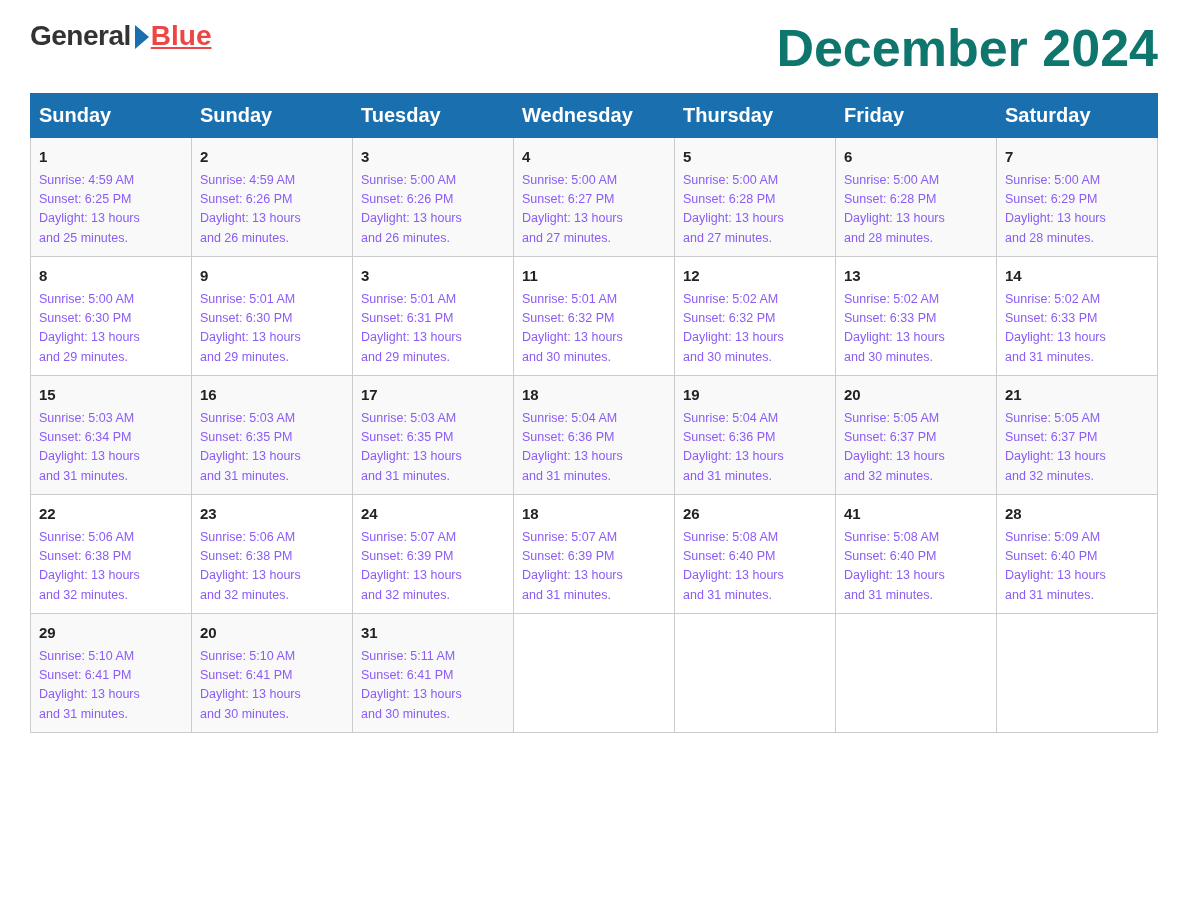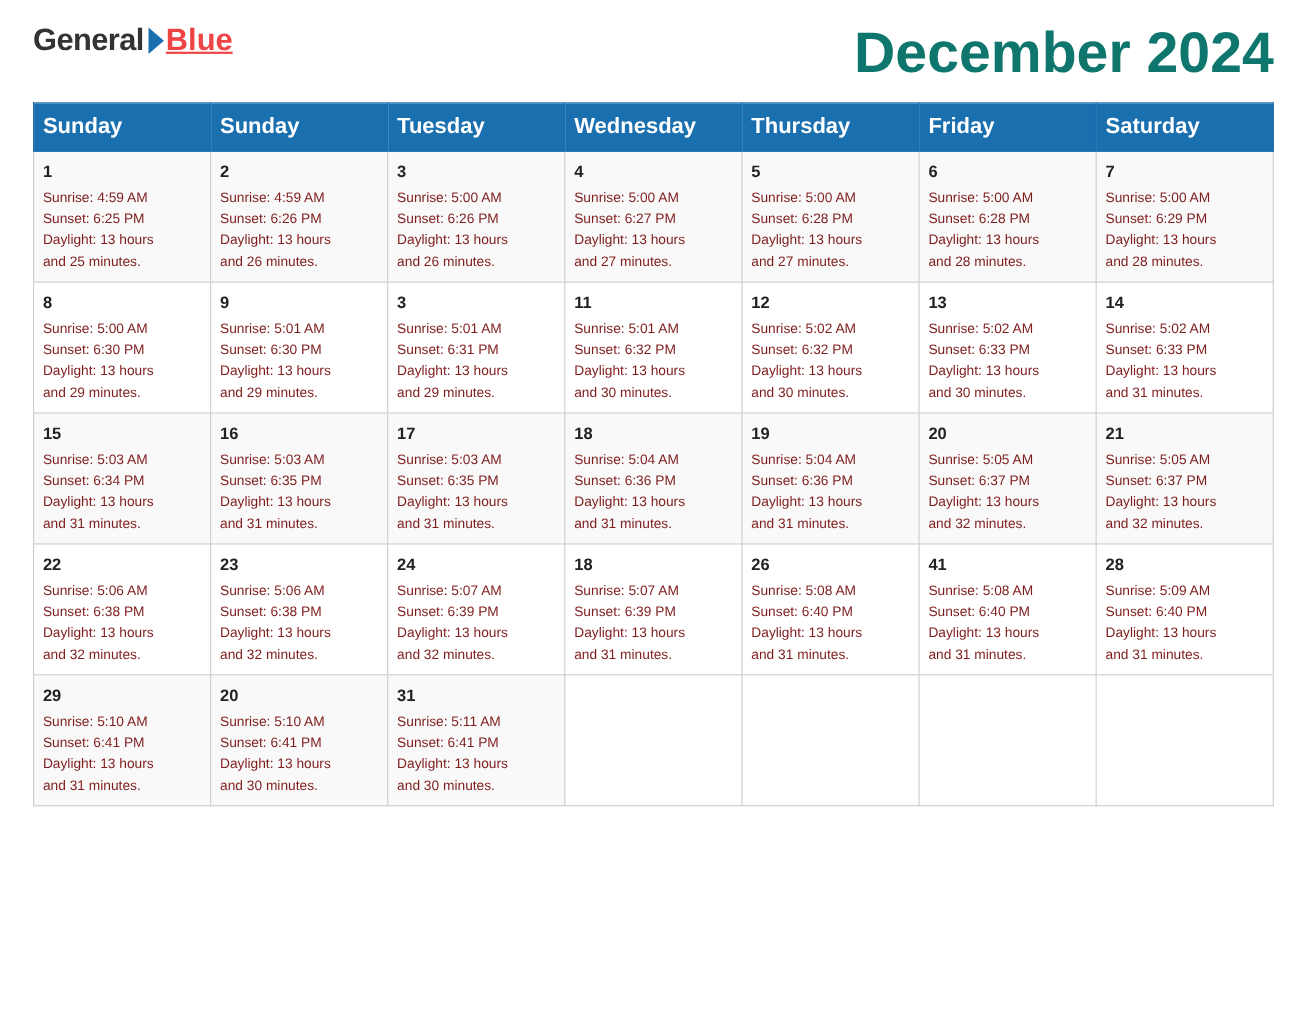--- a/index.html
+++ b/index.html
@@ -92,21 +92,21 @@
       background-color: #fff;
     }
     .day-num {
       font-size: 15px;
       font-weight: bold;
       color: #222;
       margin-bottom: 2px;
     }
     .day-info {
       font-size: 12.5px;
-      color: #7f1d1d;
+      color: #8b5cf6;
       line-height: 1.55;
     }
     .empty-cell {
       background-color: #fff !important;
     }
   </style>
 </head>
 <body>
 
 <div class="header">

